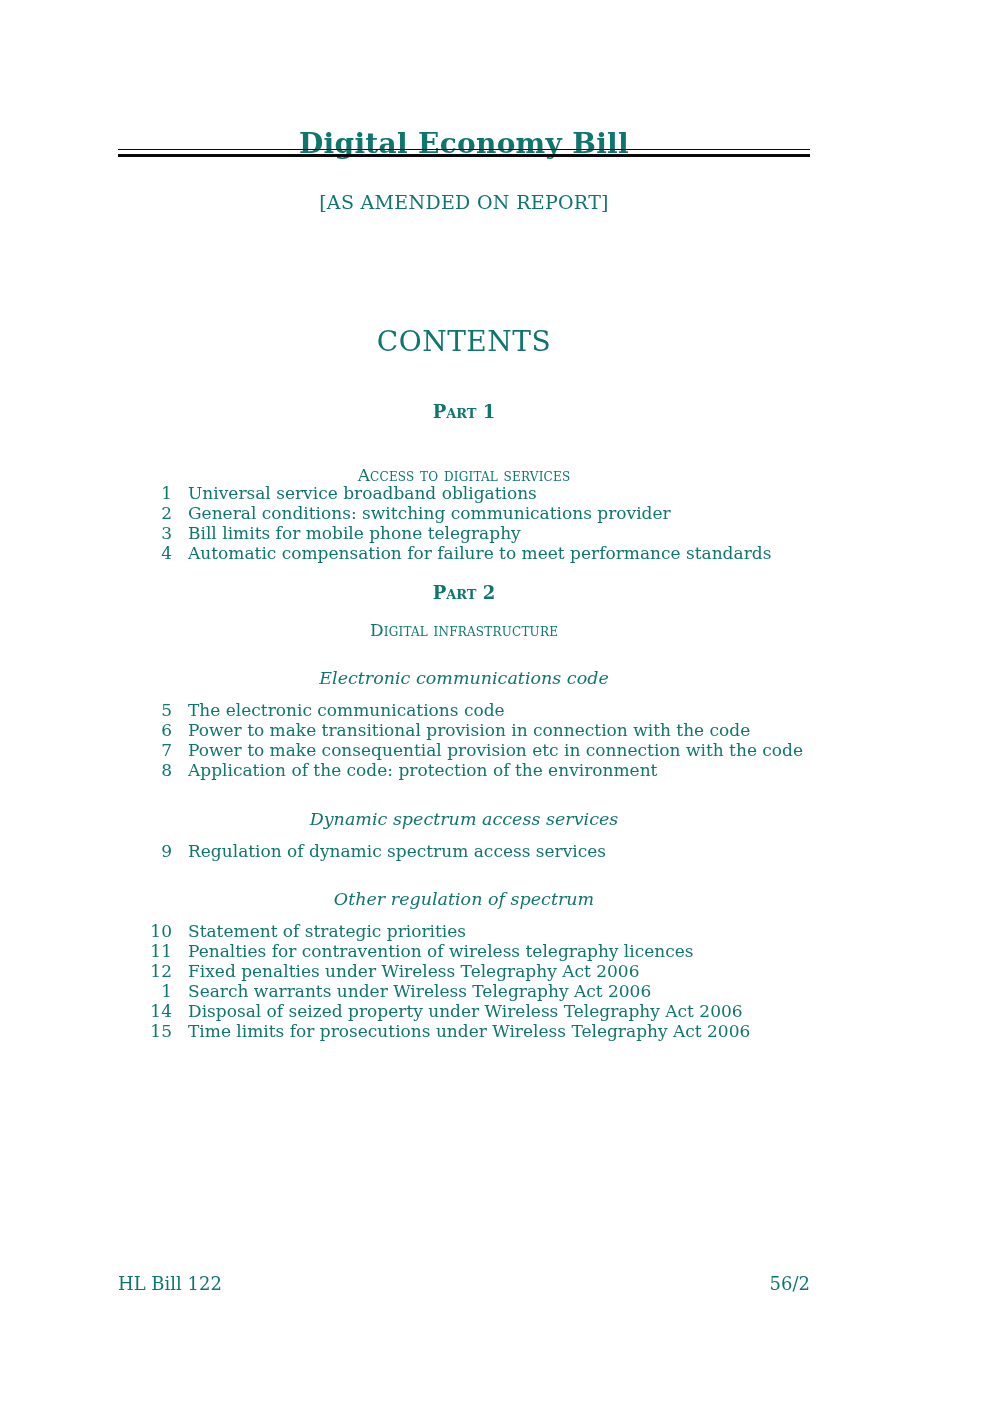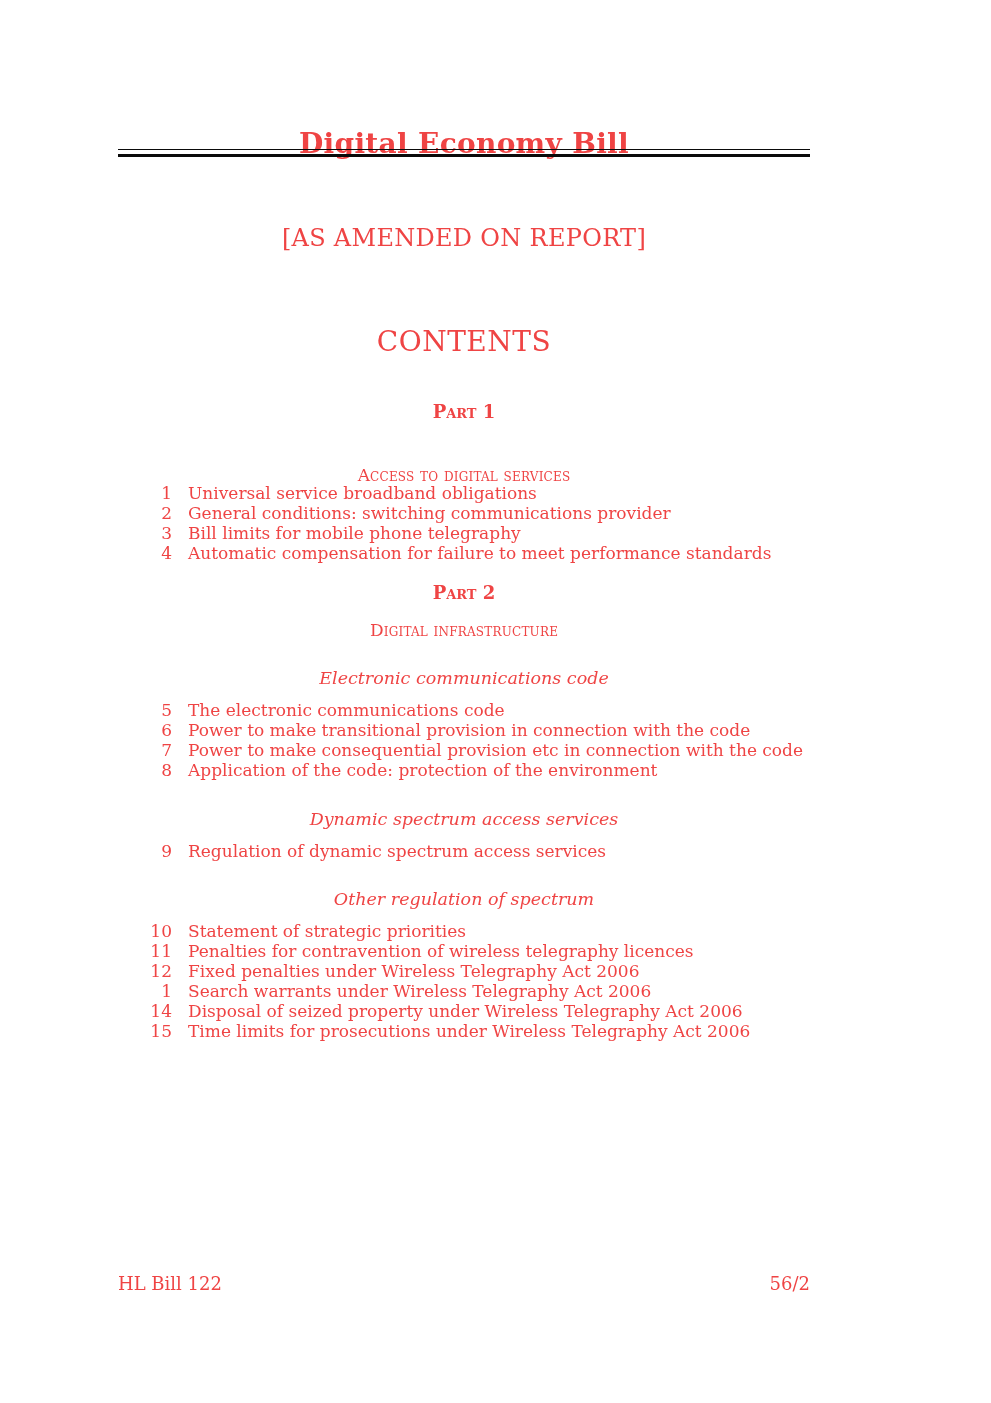--- a/index.html
+++ b/index.html
@@ -6,21 +6,21 @@
     margin: 0;
     padding: 0;
     background: #e8e8e8;
   }
   .page {
     position: relative;
     width: 991px;
     height: 1403px;
     margin: 0 auto;
     background: #ffffff;
-    color: #ef4444;
+    color: #0f766e;
     font-family: "DejaVu Serif", "Liberation Serif", serif;
     overflow: hidden;
   }
   .abs { position: absolute; }
   .col { left: 118px; width: 692px; }
   .center { text-align: center; }
 
   .title {
     top: 111px;
     font-size: 28px;
@@ -29,24 +29,23 @@
     letter-spacing: 0.3px;
   }
   .rule {
     top: 149px;
     height: 4px;
     border-top: 1.5px solid #0a0a0a;
     border-bottom: 3px solid #0a0a0a;
   }
   .subtitle {
     top: 193px;
-    font-size: 24px;
+    font-size: 19px;
     line-height: 1;
     letter-spacing: 0.3px;
-    margin-top: 33px;
   }
   .contents-heading {
     top: 328px;
     font-size: 28px;
     line-height: 1;
     letter-spacing: 0.5px;
     text-align: center;
   }
   .part-label {
     font-size: 18px;

